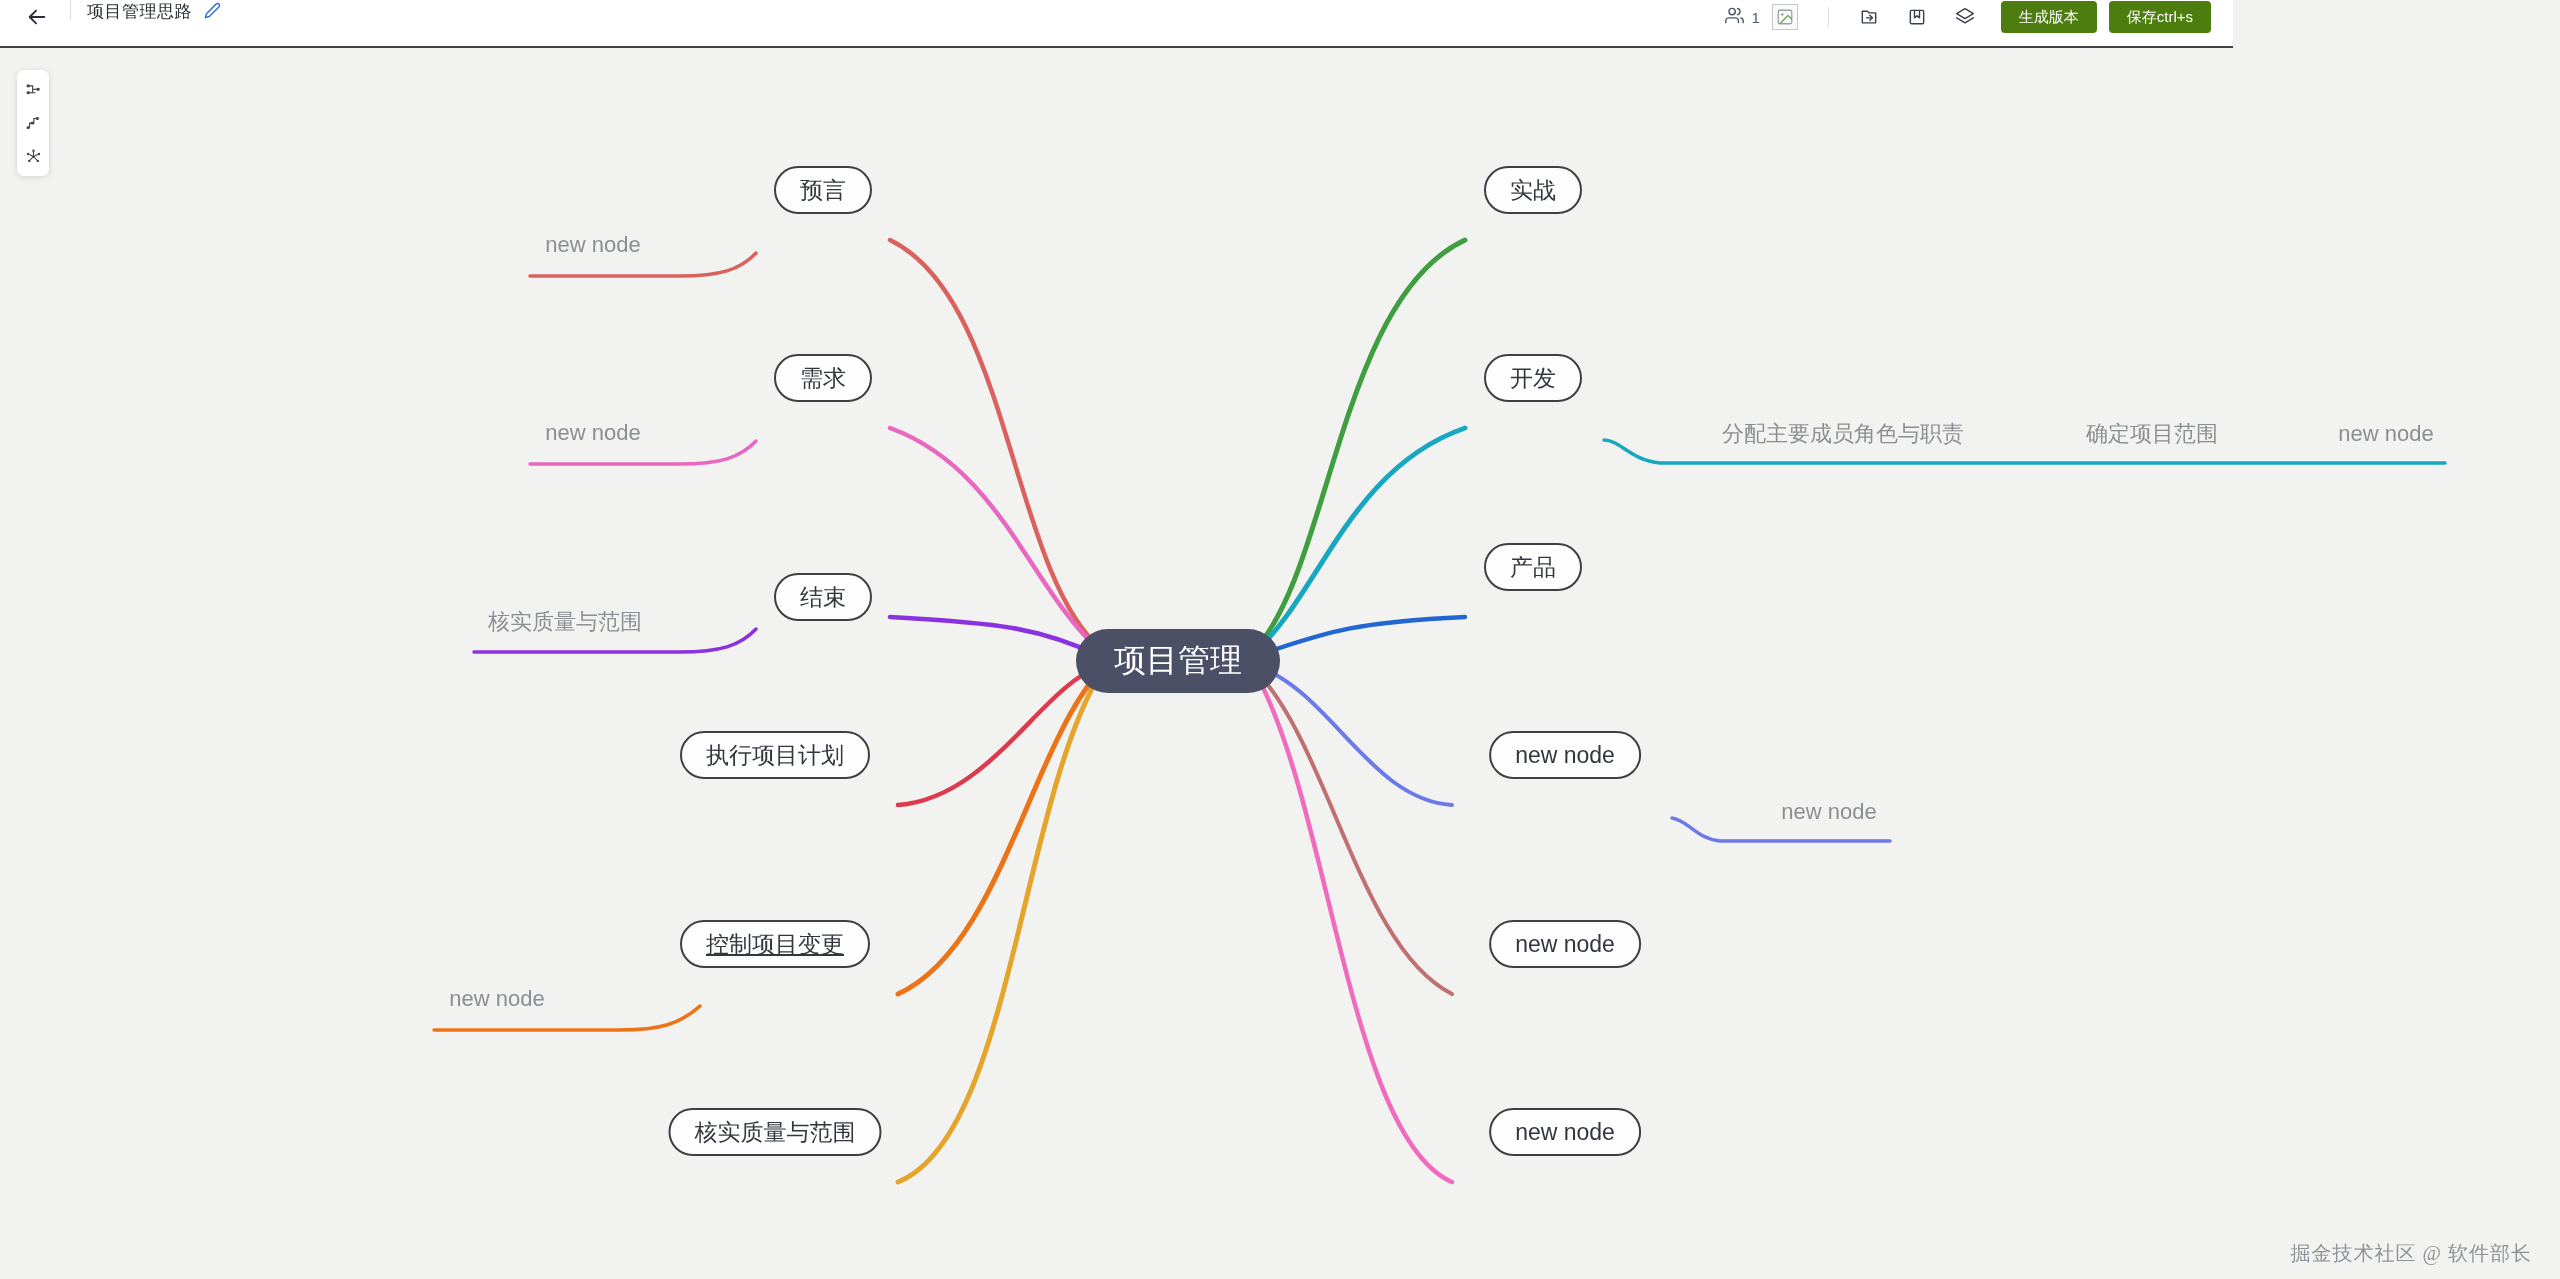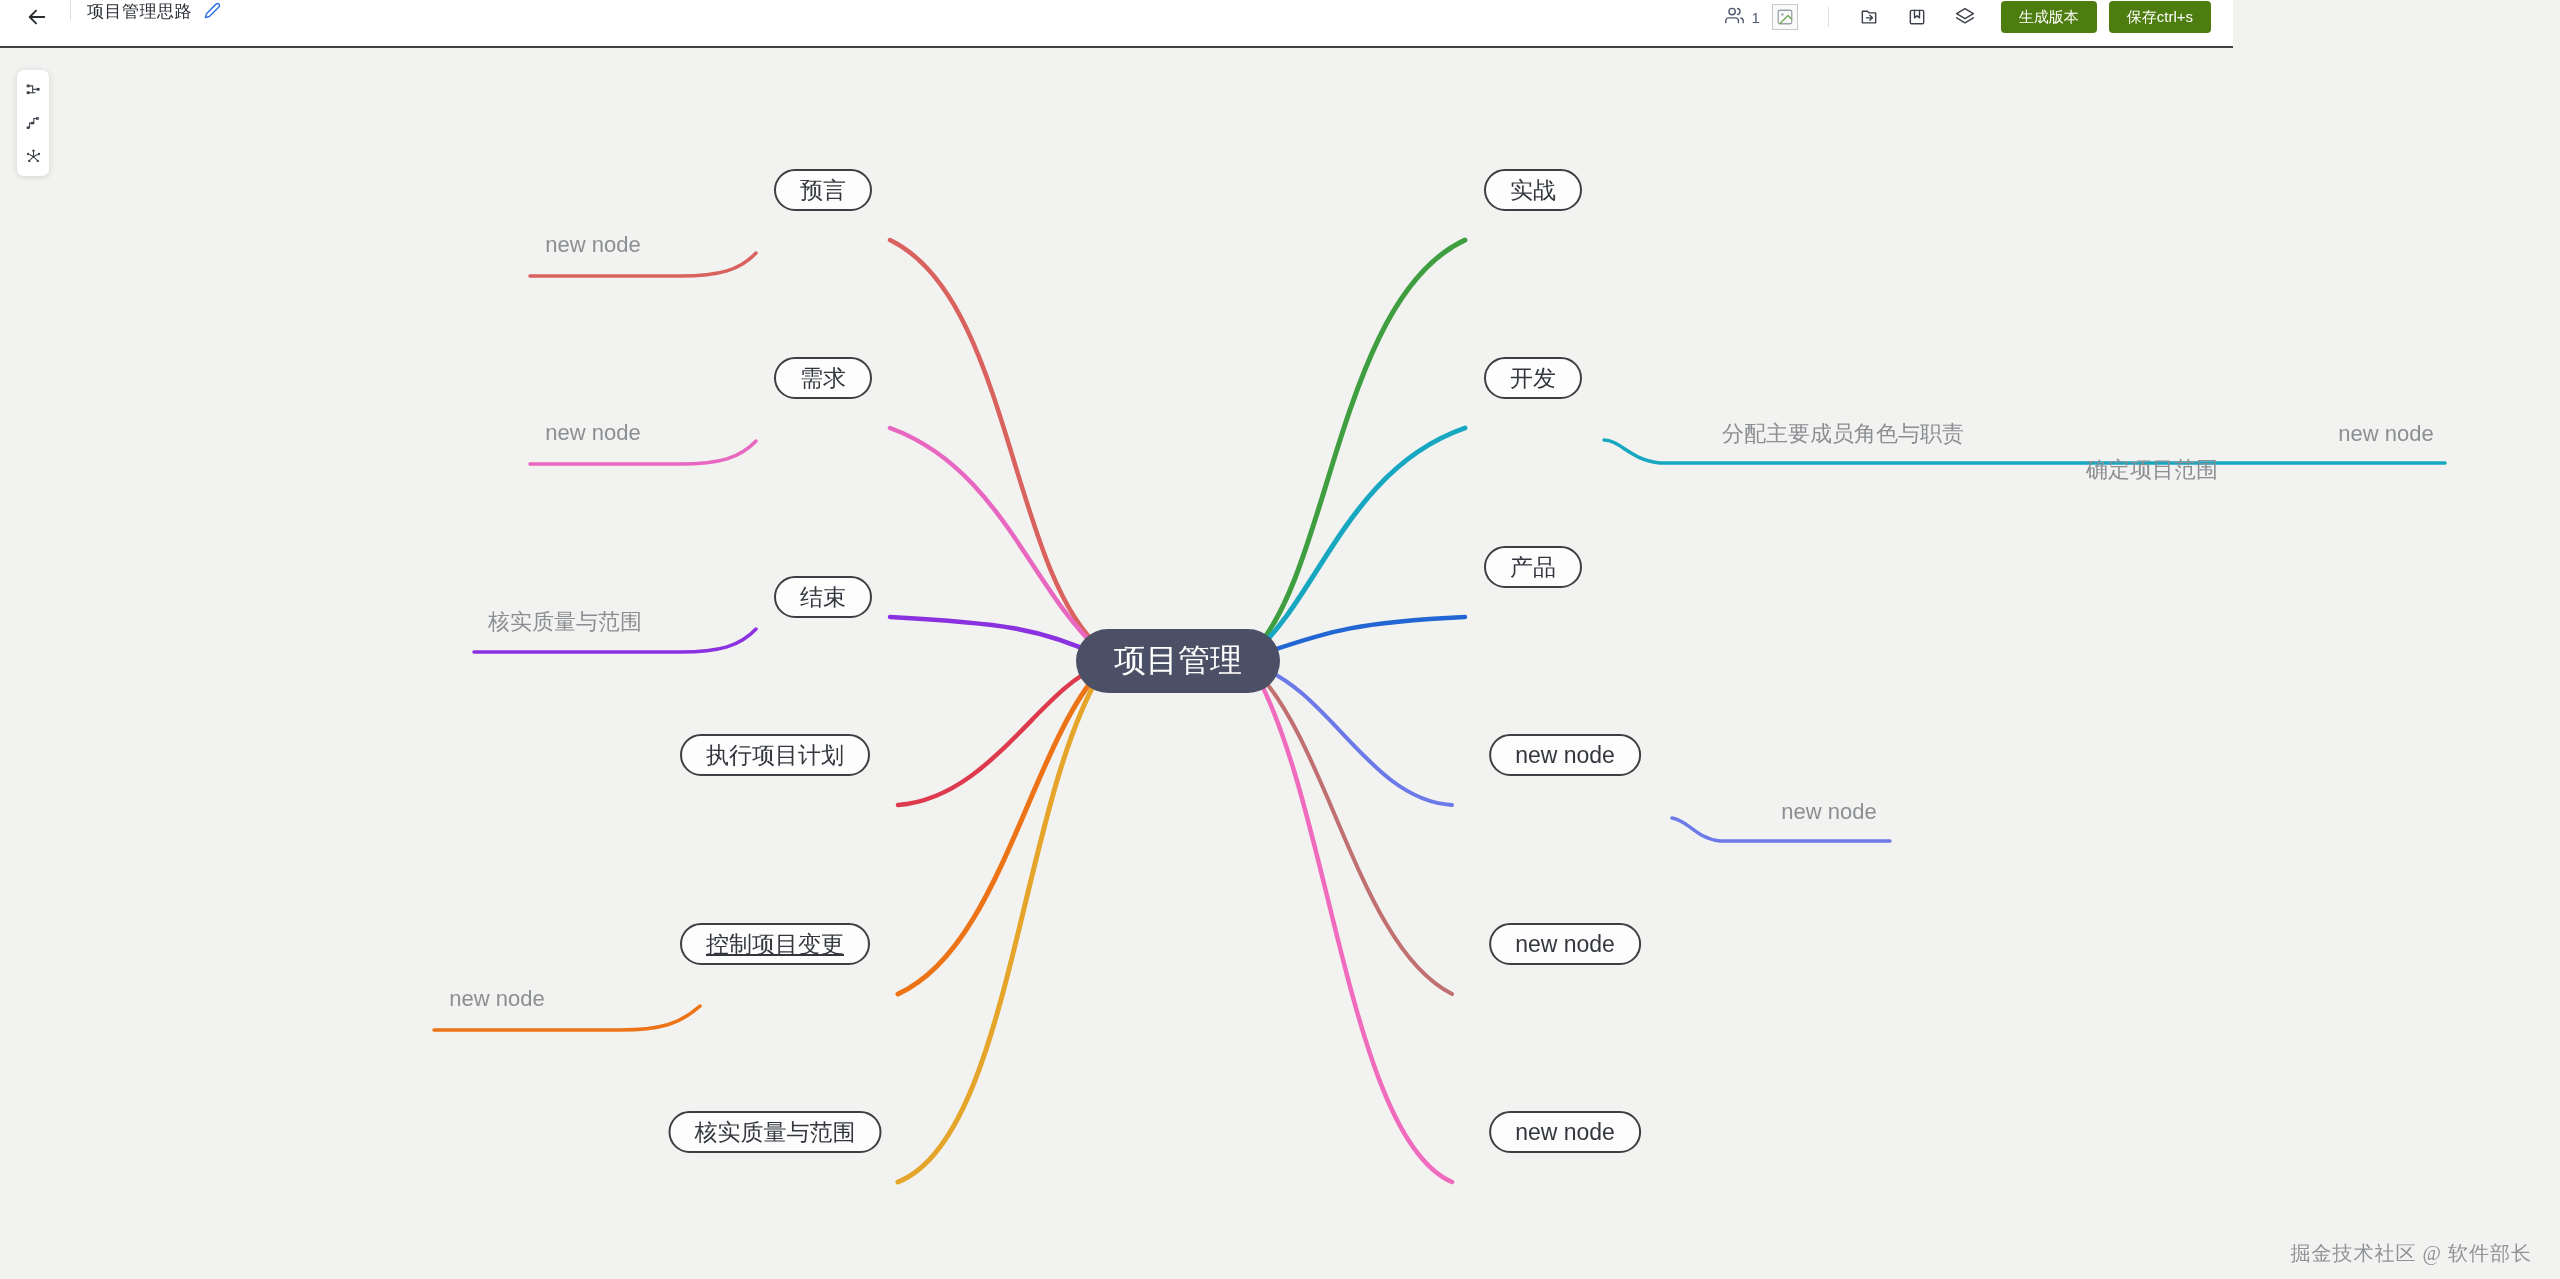--- a/index.html
+++ b/index.html
@@ -92,21 +92,21 @@
     display: flex; align-items: center; justify-content: center;
     background: #fdfdfd;
     border: 2.5px solid #3c3f44;
     border-radius: 999px;
     color: #33373d;
     font-size: 23px;
     white-space: nowrap;
     cursor: pointer;
     transform: translate(-50%, -50%);
     padding: 0 24px;
-    height: 42px;
+    height: 48px;
     z-index: 10;
   }
 
   #root-node {
     position: absolute;
     transform: translate(-50%, -50%);
     background: #4b5066;
     border: none; border-radius: 999px;
     color: #ffffff;
     font-size: 32px;
@@ -320,21 +320,21 @@
   </div>
   <div class="leaf" style="left:565px; top:574px;">
     <span>核实质量与范围</span>
   </div>
   <div class="leaf" style="left:497px; top:951px;">
     <span>new node</span>
   </div>
   <div class="leaf" style="left:1843px; top:386px;">
     <span>分配主要成员角色与职责</span>
   </div>
-  <div class="leaf" style="left:2152px; top:386px;margin-top:36px;">
+  <div class="leaf" style="left:2152px; top:386px;">
     <span>确定项目范围</span>
   </div>
   <div class="leaf" style="left:2386px; top:386px;">
     <span>new node</span>
   </div>
   <div class="leaf" style="left:1829px; top:764px;">
     <span>new node</span>
   </div>
 
   <div id="watermark">掘金技术社区 @ 软件部长</div>

